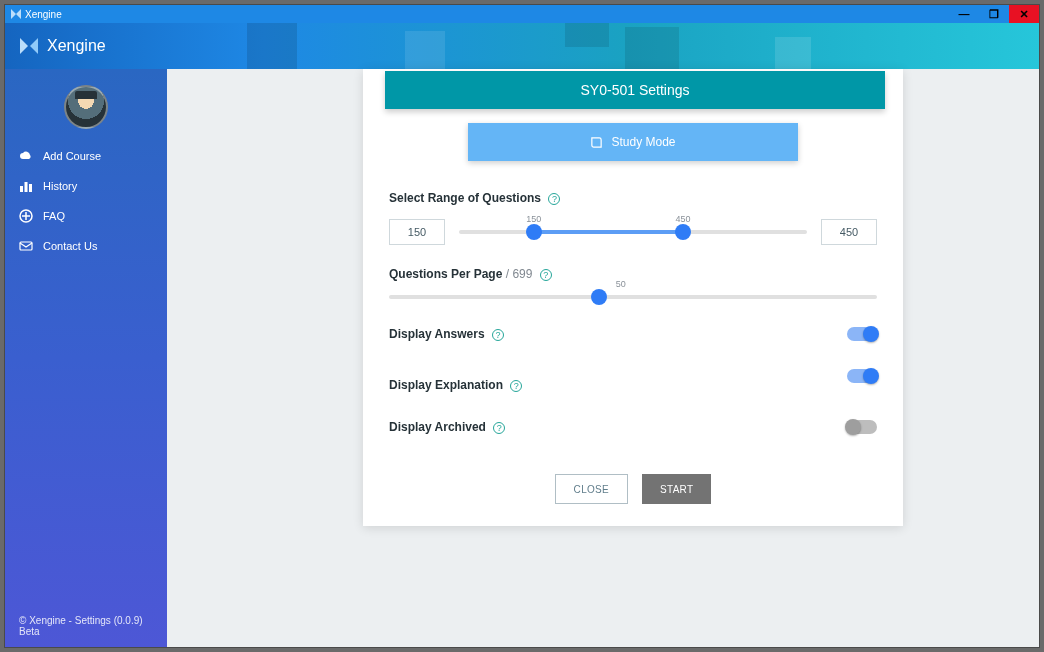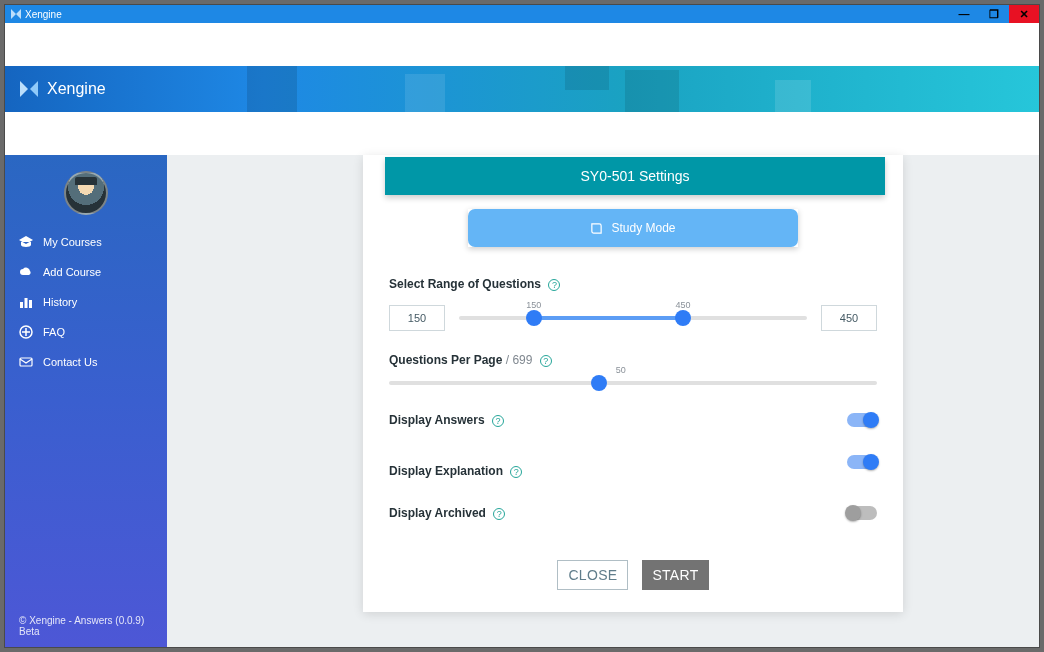--- a/index.html
+++ b/index.html
@@ -1,18 +1,18 @@
 <!DOCTYPE html>
 <html><head>
 <meta charset="utf-8">
 <style>
 * { box-sizing: border-box; margin: 0; padding: 0; font-family: Arial, Helvetica, sans-serif; }
 html, body { width: 1044px; height: 652px; overflow: hidden; }
 .shadow-frame { width: 1044px; height: 652px; background: #6a6a6a; padding: 4px; }
-.window { width: 100%; height: 100%; background: #fff; display: flex; flex-direction: column; border: 1px solid #4a4a4a; gap: 43px; }
+.window { width: 100%; height: 100%; background: #fff; display: flex; flex-direction: column; border: 1px solid #4a4a4a; }
 .titlebar { height: 18px; background: #1e88e5; display: flex; align-items: center; justify-content: space-between; font-size: 10px; color: #fff; }
 .titlebar-left { display: flex; align-items: center; gap: 4px; padding-left: 6px; }
 .titlebar-logo { width: 10px; height: 10px; display: inline-block; }
 .titlebar-controls { display: flex; height: 100%; }
 .ctrl { width: 30px; height: 100%; display: flex; align-items: center; justify-content: center; font-size: 11px; font-weight: bold; }
 .ctrl-min, .ctrl-max { background: #1e88e5; color: #000; }
 .ctrl-close { background: #e81123; color: #000; }
 .menubar { height: 16px; background: #f0f0f0; border-bottom: 1px solid #d0d0d0; display: flex; align-items: center; padding-left: 4px; font-size: 10px; color: #222; }
 .menubar span { margin-right: 10px; cursor: default; }
 .appheader { height: 46px; display: flex; align-items: center; padding-left: 14px; color: #fff; background: linear-gradient(90deg, #1565c0 0%, #1e88e5 25%, #1aa2c2 60%, #26c6da 100%); position: relative; overflow: hidden; }
@@ -25,41 +25,41 @@
 .avatar { width: 44px; height: 44px; border-radius: 50%; background: radial-gradient(circle at 50% 35%, #f4d9b3 0 24%, #546e7a 24% 55%, #263238 55%); border: 2px solid rgba(255,255,255,0.4); position: relative; overflow:hidden; }
 .avatar::before { content:""; position:absolute; top:4px; left:50%; transform:translateX(-50%); width:22px; height:8px; background:#263238; border-radius:2px 2px 0 0; }
 .side-item { display: flex; align-items: center; gap: 10px; padding: 8px 14px; cursor: pointer; }
 .side-icon { width: 14px; height: 14px; display:inline-flex; align-items:center; justify-content:center; }
 .side-footer { margin-top: auto; padding: 10px 14px; font-size: 10px; color: rgba(255,255,255,0.85); }
 .content { flex: 1; background: #eceff1; position: relative; }
 .card { position: absolute; left: 196px; top: 0; width: 540px; background: #fff; box-shadow: 0 2px 10px rgba(0,0,0,0.12); padding-bottom: 22px; }
 .settings-title { position: absolute; top: 2px; left: 218px; width: 500px; height: 38px; background: #0097a7; color: #fff; display:flex; align-items:center; justify-content:center; font-size: 14px; box-shadow: 0 3px 6px rgba(0,0,0,0.2); z-index: 3; }
 .card-inner { padding: 54px 26px 0; }
 .tabstrip { width: 330px; margin: 0 auto 30px; display: flex; height: 38px; box-shadow: 0 2px 6px rgba(0,0,0,0.2); }
-.tab { flex: 1; display: flex; align-items: center; justify-content: center; gap: 8px; color: #fff; font-size: 12px; cursor: pointer; border-radius: 7px; }
+.tab { flex: 1; display: flex; align-items: center; justify-content: center; gap: 8px; color: #fff; font-size: 12px; cursor: pointer; }
 .tab-active { background: #64b5f6; }
 .tab-inactive { background: #2f7cf6; }
 .section-label { font-size: 12px; font-weight: bold; color: #263238; margin-top: 22px; }
 .help { display:inline-flex; width:12px; height:12px; border:1px solid #26a69a; color:#26a69a; border-radius:50%; font-size:9px; align-items:center; justify-content:center; margin-left:4px; cursor:pointer; font-weight:normal; }
 .light { font-weight: normal; color: #808890; }
 .range-row { display:flex; align-items:center; gap: 14px; margin-top: 14px; }
 .num-field { width: 56px; height: 26px; border:1px solid #cfd8dc; font-size:11px; text-align:center; color:#455a64; }
 .track { flex:1; height: 4px; background: #e0e0e0; border-radius:2px; position: relative; }
 .track-fill { position:absolute; top:0; height:100%; background:#5c9df5; }
 .handle { position:absolute; top:50%; width:16px; height:16px; background:#2f7cf6; border-radius:50%; transform:translate(-50%,-50%); cursor:grab; }
 .handle-label { position:absolute; top:-16px; font-size:9px; color:#8a9199; transform:translateX(-50%); }
 .toggle-row { display:flex; align-items:flex-start; justify-content:space-between; margin-top: 28px; }
 .toggle { width: 30px; height: 14px; border-radius: 7px; position: relative; cursor:pointer; }
 .toggle.on { background: #8bb5f7; }
 .toggle.off { background: #bdbdbd; }
 .knob { position:absolute; top:50%; width:16px; height:16px; border-radius:50%; transform:translateY(-50%); box-shadow:0 1px 2px rgba(0,0,0,0.3); }
 .toggle.on .knob { right:-2px; background:#2f7cf6; }
 .toggle.off .knob { left:-2px; background:#9e9e9e; }
 .btn-row { display:flex; justify-content:center; gap: 14px; margin-top: 40px; }
-.btn { height: 30px; padding: 0 10px; font-size: 14px; display:flex; align-items:center; justify-content:center; cursor:pointer; letter-spacing:0.3px; }
+.btn { height: 30px; padding: 0 18px; font-size: 10px; display:flex; align-items:center; justify-content:center; cursor:pointer; letter-spacing:0.3px; }
 .btn-outline { border:1px solid #b0bec5; color:#607d8b; background:#fff; }
 .btn-primary { border:none; background:#737373; color:#fff; }
 svg { display:block; }
 </style>
 </head>
 <body>
 
 <div class="shadow-frame">
 <div class="window">
 
@@ -97,28 +97,20 @@
 
   <div class="body-row">
     <div class="sidebar">
       <div class="avatar-wrap">
             <div class="avatar"></div>
           </div>
 
       <div class="side-item">
         <span class="side-icon">
               <svg viewBox="0 0 14 14" width="14" height="14">
-                <path d="M7 1 L14 5 L7 9 L0 5 Z M2 7 v3 c0 1 2.5 2 5 2 s5 -1 5 -2 v-3" fill="#fff"></path>
-              </svg>
-            </span>
-        <span>My Courses</span>
-      </div>
-      <div class="side-item">
-        <span class="side-icon">
-              <svg viewBox="0 0 14 14" width="14" height="14">
                 <path d="M4 10 a3 3 0 0 1 0 -6 a4 4 0 0 1 7 2 a2.5 2.5 0 0 1 -1 4 Z" fill="#fff"></path>
               </svg>
             </span>
         <span>Add Course</span>
       </div>
       <div class="side-item">
         <span class="side-icon">
               <svg viewBox="0 0 14 14" width="14" height="14">
                 <rect x="1" y="7" width="3" height="6" fill="#fff"></rect>
                 <rect x="5.5" y="3" width="3" height="10" fill="#fff"></rect>
@@ -139,21 +131,21 @@
       <div class="side-item">
         <span class="side-icon">
               <svg viewBox="0 0 14 14" width="14" height="14">
                 <rect x="1" y="3" width="12" height="8" rx="1" fill="none" stroke="#fff" stroke-width="1.2"></rect>
                 <path d="M1 4 L7 8 L13 4" fill="none" stroke="#fff" stroke-width="1.2"></path>
               </svg>
             </span>
         <span>Contact Us</span>
       </div>
 
-      <div class="side-footer">© Xengine - Answers (0.0.9) Beta</div>
+      <div class="side-footer">© Xengine - Settings (0.0.9) Beta</div>
     </div>
 
     <div class="content">
       <div class="settings-title">SY0-501 Settings</div>
 
       <div class="card">
         <div class="card-inner">
           <div class="tabstrip">
             <div class="tab tab-active">
               <span>

